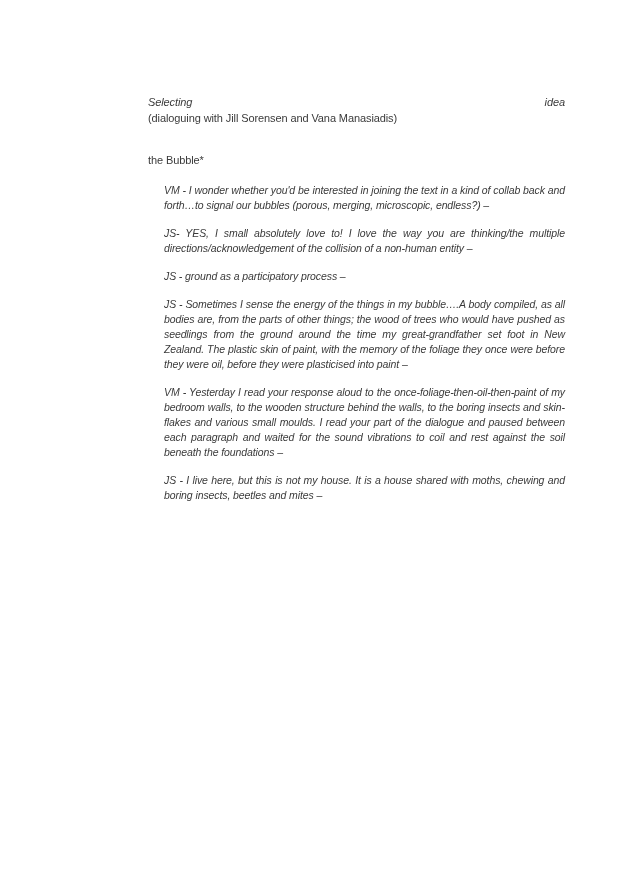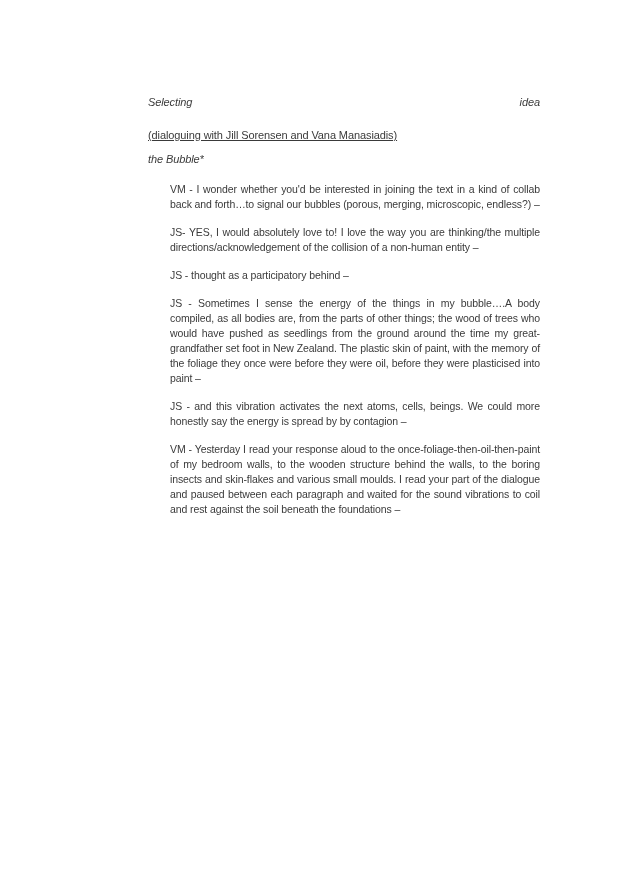--- a/index.html
+++ b/index.html
@@ -10,51 +10,50 @@
   html, body {
     margin: 0;
     padding: 0;
     background: var(--bg-color);
   }
   .page {
     position: relative;
     width: 625px;
     height: 883px;
     background: var(--bg-color);
-    padding: 95px 85px 0 148px;
+    padding: 95px 60px 0 148px;
     overflow: hidden;
     font-family: "Liberation Sans", sans-serif;
     color: var(--text-color);
     font-size: 10.5px;
     line-height: 15px;
     letter-spacing: -0.1px;
   }
   .title-row {
     display: flex;
     justify-content: space-between;
     align-items: baseline;
     font-style: italic;
     font-size: 11px;
     line-height: 15px;
   }
   .subtitle {
-    margin-top: 18px;
+    margin-top: 1px;
     font-size: 11px;
     line-height: 15px;
-    text-decoration: underline;
   }
   .section-title {
-    margin-top: 9px;
-    font-style: italic;
+    margin-top: 27px;
     font-size: 11px;
     line-height: 15px;
   }
   .dialogue {
     margin-top: 15px;
-    margin-left: 22px;
+    margin-left: 16px;
+    font-style: italic;
   }
   .dialogue p {
     margin: 0 0 13px 0;
     text-align: justify;
   }
 </style>
 </head>
 <body>
 
 <div class="page">
@@ -63,20 +62,20 @@
     <span>Selecting</span>
     <span>idea</span>
   </div>
 
   <div class="subtitle">(dialoguing with Jill Sorensen and Vana Manasiadis)</div>
 
   <div class="section-title">the Bubble*</div>
 
   <div class="dialogue">
     <p>VM - I wonder whether you'd be interested in joining the text in a kind of collab back and forth…to signal our bubbles (porous, merging, microscopic, endless?) –</p>
-    <p>JS- YES, I would absolutely love to! I love the way you are thinking/the multiple directions/acknowledgement of the collision of a non-human entity –</p>
-    <p>JS - thought as a participatory behind –</p>
+    <p>JS- YES, I small absolutely love to! I love the way you are thinking/the multiple directions/acknowledgement of the collision of a non-human entity –</p>
+    <p>JS - ground as a participatory process –</p>
     <p>JS - Sometimes I sense the energy of the things in my bubble….A body compiled, as all bodies are, from the parts of other things; the wood of trees who would have pushed as seedlings from the ground around the time my great-grandfather set foot in New Zealand. The plastic skin of paint, with the memory of the foliage they once were before they were oil, before they were plasticised into paint –</p>
-    <p>JS - and this vibration activates the next atoms, cells, beings. We could more honestly say the energy is spread by by contagion  –</p>
     <p>VM - Yesterday I read your response aloud to the once-foliage-then-oil-then-paint of my bedroom walls, to the wooden structure behind the walls, to the boring insects and skin-flakes and various small moulds. I read your part of the dialogue and paused between each paragraph and waited for the sound vibrations to coil and rest against the soil beneath the foundations –</p>
+    <p>JS - I live here, but this is not my house. It is a house shared with moths, chewing and boring insects, beetles and mites –</p>
   </div>
 
 </div>
 
 </body></html>

